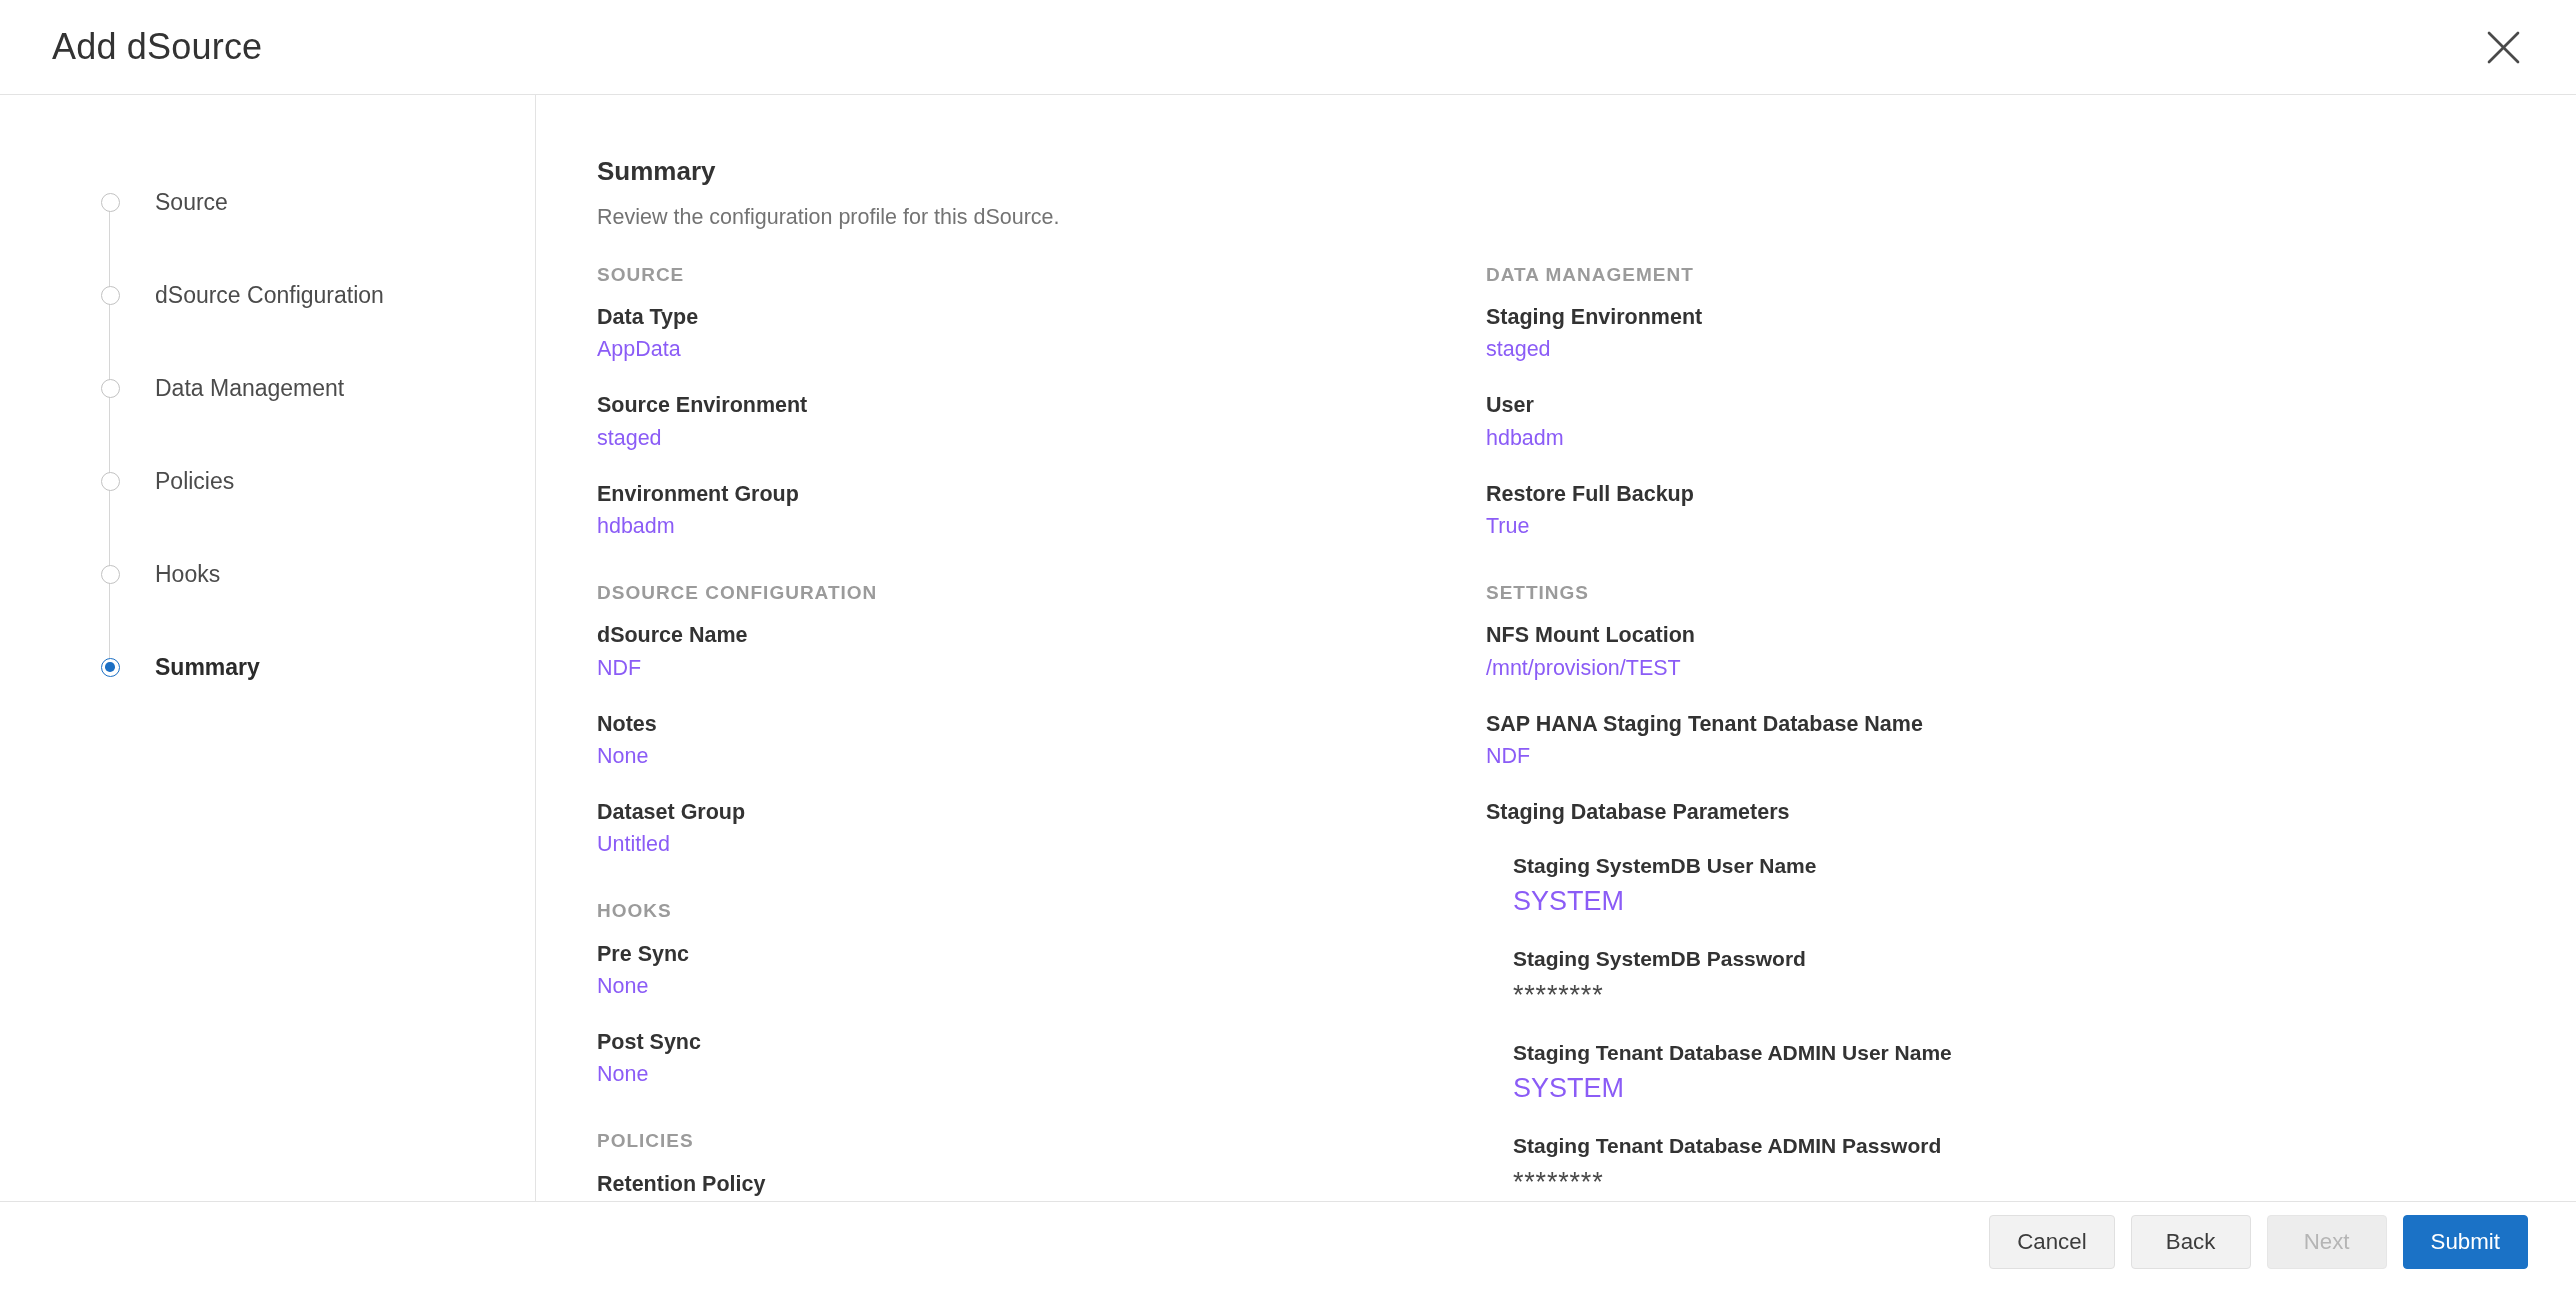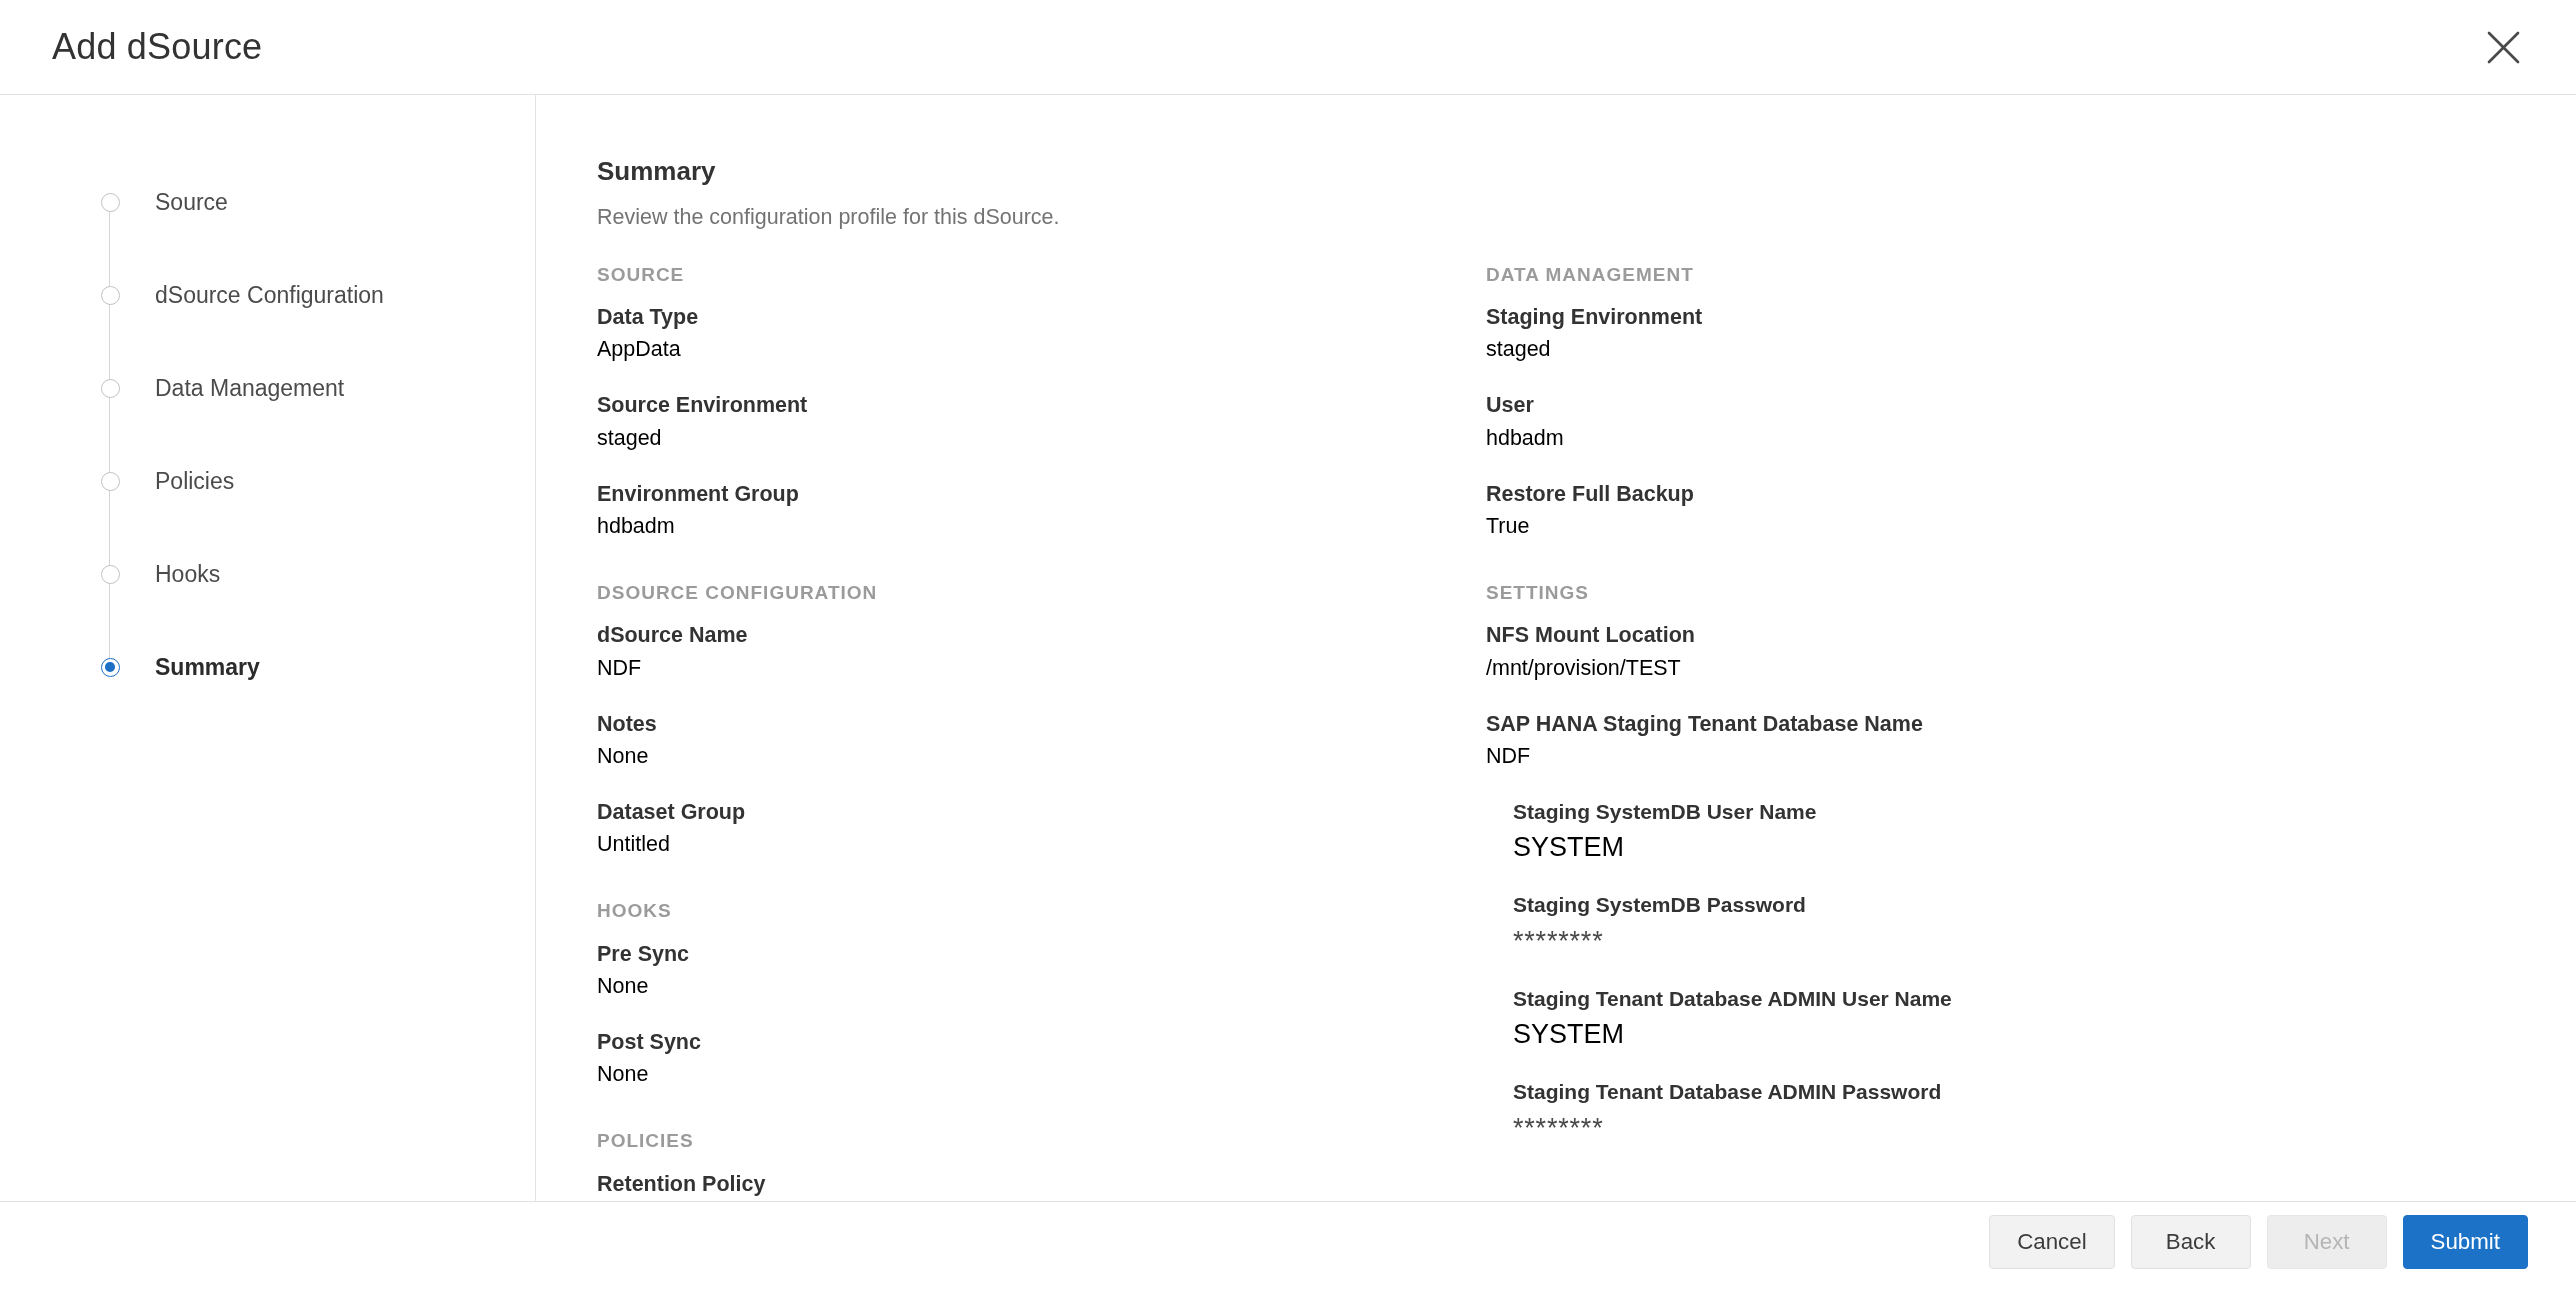--- a/index.html
+++ b/index.html
@@ -140,21 +140,21 @@
   .field { margin-bottom: 27px; }
   .field-label {
     font-size: 21.5px;
     font-weight: bold;
     color: #333333;
     line-height: 1.35;
     margin-bottom: 3.2px;
   }
   .field-value {
     font-size: 21.5px;
-    color: #000000;
+    color: #8b5cf6;
     line-height: 1.35;
   }
   .field-value.masked {
     font-size: 18.4px;
     letter-spacing: 0.8px;
     color: #4a4a4a;
   }
   .subfields { margin-top: 9.6px; }
   .subfield {
     margin-left: 27px;
@@ -352,20 +352,21 @@
             <div class="section-head">SETTINGS</div>
             <div class="field">
               <div class="field-label">NFS Mount Location</div>
               <div class="field-value">/mnt/provision/TEST</div>
             </div>
             <div class="field">
               <div class="field-label">SAP HANA Staging Tenant Database Name</div>
               <div class="field-value">NDF</div>
             </div>
             <div class="field">
+              <div class="field-label">Staging Database Parameters</div>
               <div class="subfields">
                 <div class="subfield">
                   <div class="field-label">Staging SystemDB User Name</div>
                   <div class="field-value">SYSTEM</div>
                 </div>
                 <div class="subfield">
                   <div class="field-label">Staging SystemDB Password</div>
                   <div class="field-value masked">********</div>
                 </div>
                 <div class="subfield">

